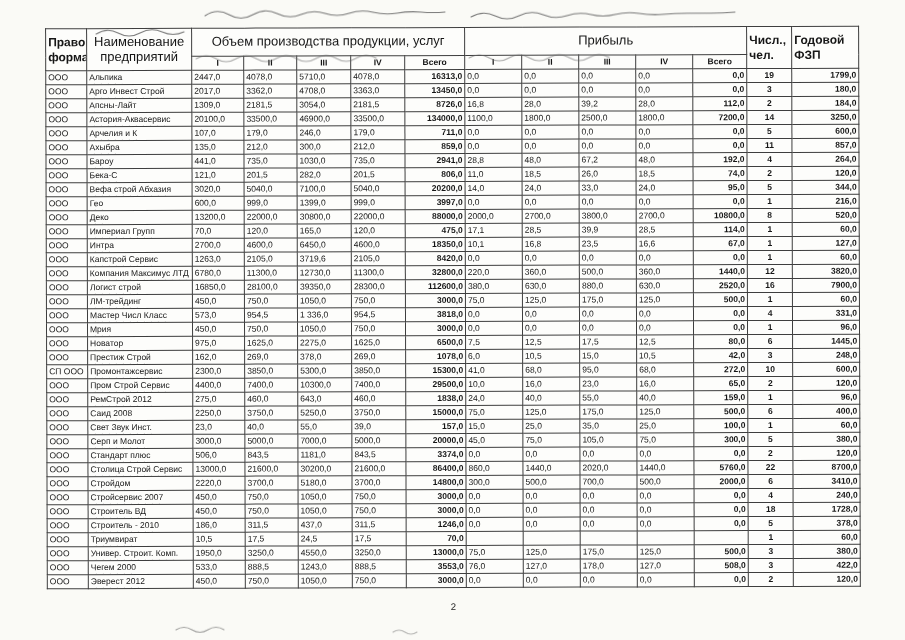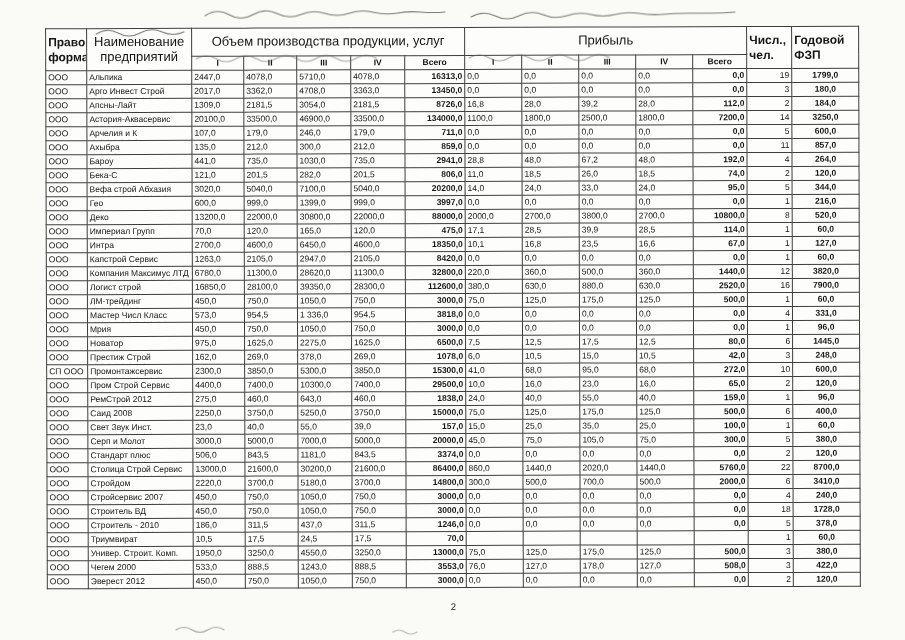--- a/index.html
+++ b/index.html
@@ -21,22 +21,22 @@
   }
   thead tr.group th{height:27px}
   thead tr.subs th{height:13px;font-weight:bold;text-align:center}
   tbody td{height:13px}
   th.h{font-weight:normal;font-size:13px;white-space:normal;line-height:1.15;text-align:center}
   th.h-plain{font-weight:bold;font-size:12px;white-space:normal;line-height:1.2;text-align:left}
   .c-form{text-align:left}
   .c-name{text-align:left;padding-left:3px}
   .c-num{text-align:left;padding-left:6px}
   .c-total{text-align:right;padding-right:7px;font-weight:bold}
-  .c-staff{text-align:right;font-weight:normal}
-  .c-fzp{text-align:center;font-weight:bold}
+  .c-staff{text-align:center;font-weight:bold}
+  .c-fzp{text-align:right;font-weight:bold}
   .uwavy{
     text-decoration-line:underline;
     text-decoration-style:wavy;
     text-decoration-color:#5d5d5d;
     text-decoration-thickness:1px;
     text-underline-offset:3px;
   }
   svg.marks{position:absolute;left:0;top:0;pointer-events:none}
   .pageno{position:absolute;left:0;right:0;top:601px;text-align:center;font-size:9.5px;color:#222}
 </style>
@@ -291,37 +291,37 @@
           <td class="c-num">16,6</td>
           <td class="c-total">67,0</td>
           <td class="c-staff">1</td>
           <td class="c-fzp">127,0</td>
         </tr>
         <tr>
           <td class="c-form">ООО</td>
           <td class="c-name"><span class="uwavy">Капстрой Сервис</span></td>
           <td class="c-num">1263,0</td>
           <td class="c-num">2105,0</td>
-          <td class="c-num">2947,0</td>
+          <td class="c-num">3719,6</td>
           <td class="c-num">2105,0</td>
           <td class="c-total">8420,0</td>
           <td class="c-num">0,0</td>
           <td class="c-num">0,0</td>
           <td class="c-num">0,0</td>
           <td class="c-num">0,0</td>
           <td class="c-total">0,0</td>
           <td class="c-staff">1</td>
           <td class="c-fzp">60,0</td>
         </tr>
         <tr>
           <td class="c-form">ООО</td>
           <td class="c-name"><span class="uwavy">Компания Максимус ЛТД</span></td>
           <td class="c-num">6780,0</td>
           <td class="c-num">11300,0</td>
-          <td class="c-num">28620,0</td>
+          <td class="c-num">12730,0</td>
           <td class="c-num">11300,0</td>
           <td class="c-total">32800,0</td>
           <td class="c-num">220,0</td>
           <td class="c-num">360,0</td>
           <td class="c-num">500,0</td>
           <td class="c-num">360,0</td>
           <td class="c-total">1440,0</td>
           <td class="c-staff">12</td>
           <td class="c-fzp">3820,0</td>
         </tr>

